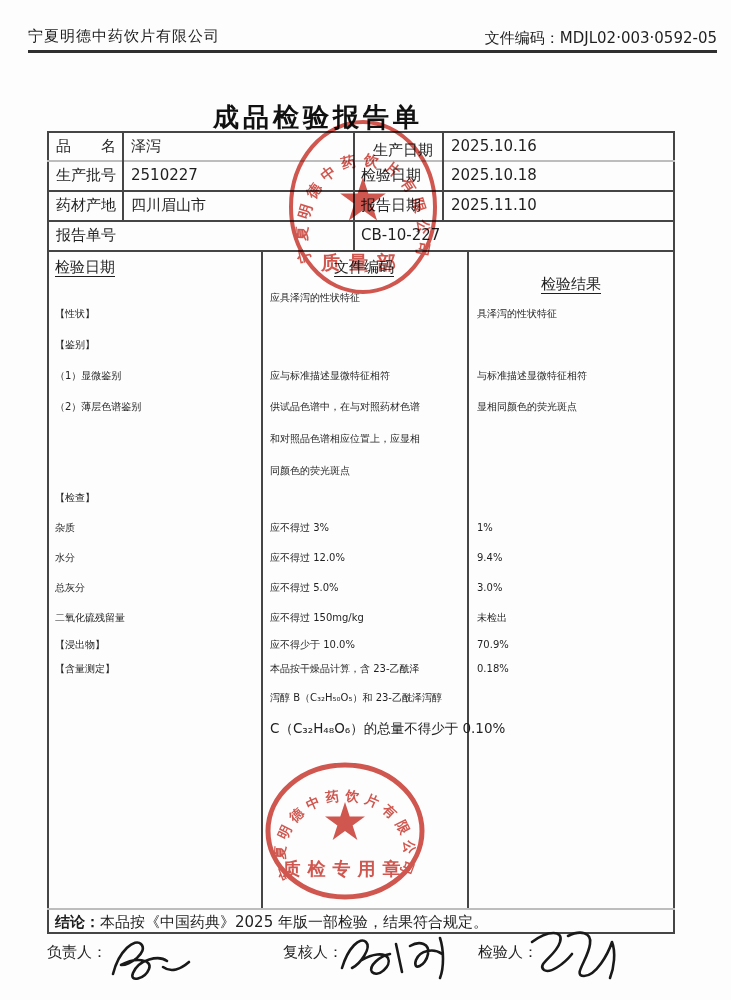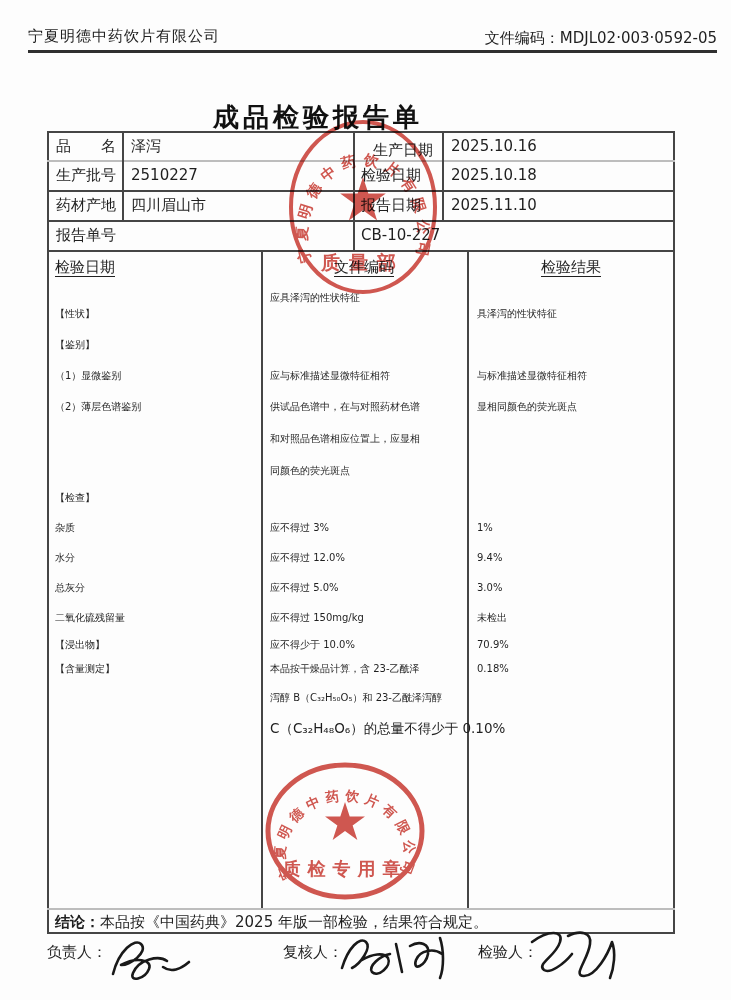--- a/index.html
+++ b/index.html
@@ -60,21 +60,21 @@
   <div class="tx lbl" style="left:56px;top:197px;">药材产地</div>
   <div class="tx lbl" style="left:131px;top:197px;">四川眉山市</div>
   <div class="tx lbl" style="left:361px;top:197px;">报告日期</div>
   <div class="tx lbl" style="left:451px;top:197px;">2025.11.10</div>
 
   <div class="tx lbl" style="left:56px;top:227px;">报告单号</div>
   <div class="tx lbl" style="left:361px;top:227px;">CB-10-227</div>
 
   <div class="tx colhead" style="left:55px;top:259px;">检验日期</div>
   <div class="tx colhead" style="left:261px;top:259px;width:206px;">文件编码</div>
-  <div class="tx colhead" style="left:467px;top:259px;width:208px;">检验结果</div>
+  <div class="tx colhead" style="left:467px;top:276px;width:208px;">检验结果</div>
 
   <div class="tx" style="left:55px;top:308px;">【性状】</div>
   <div class="tx" style="left:55px;top:339px;">【鉴别】</div>
   <div class="tx" style="left:55px;top:370px;">（1）显微鉴别</div>
   <div class="tx" style="left:55px;top:401px;">（2）薄层色谱鉴别</div>
   <div class="tx" style="left:55px;top:492px;">【检查】</div>
   <div class="tx" style="left:55px;top:522px;">杂质</div>
   <div class="tx" style="left:55px;top:552px;">水分</div>
   <div class="tx" style="left:55px;top:582px;">总灰分</div>
   <div class="tx" style="left:55px;top:612px;">二氧化硫残留量</div>

